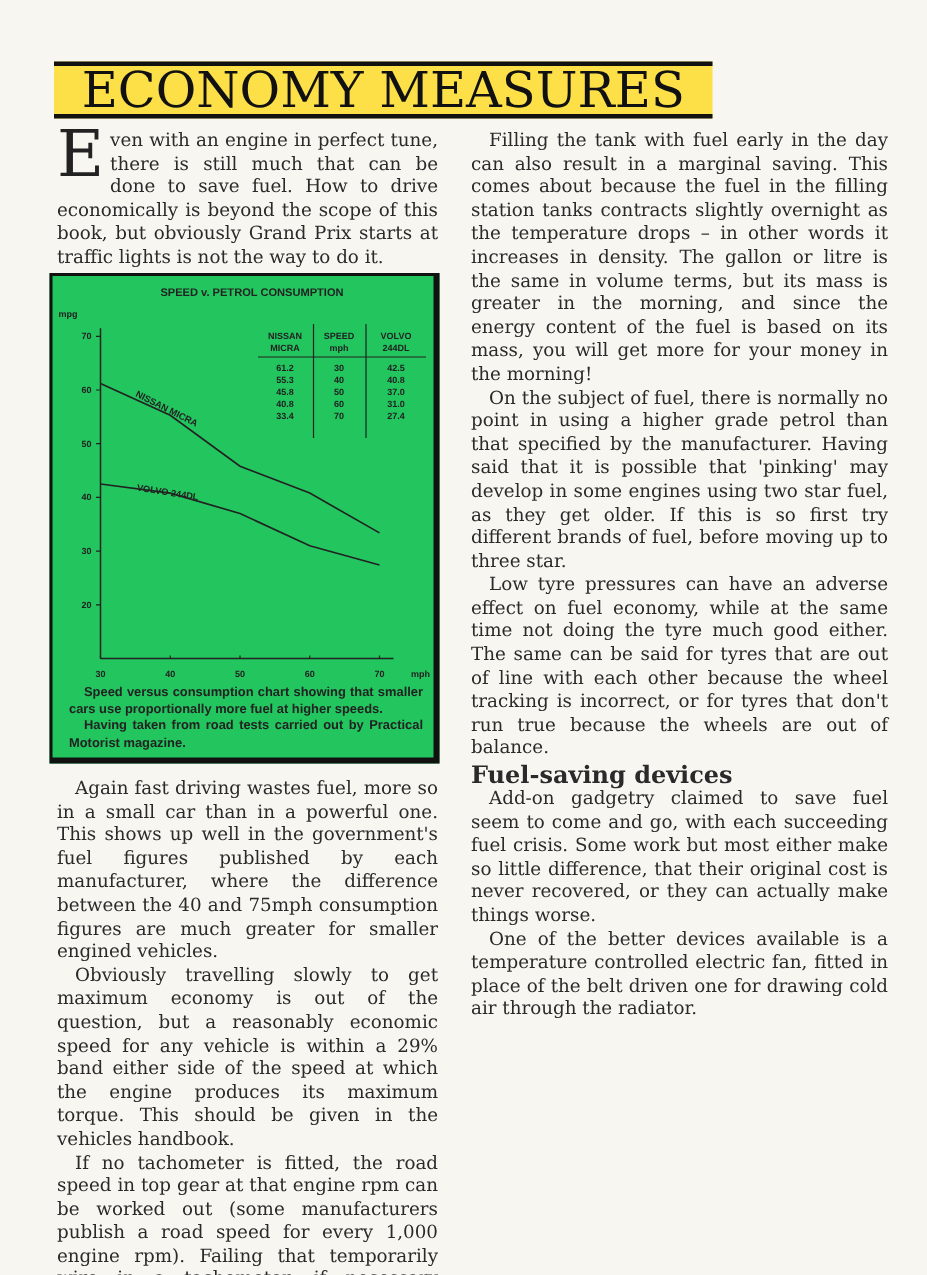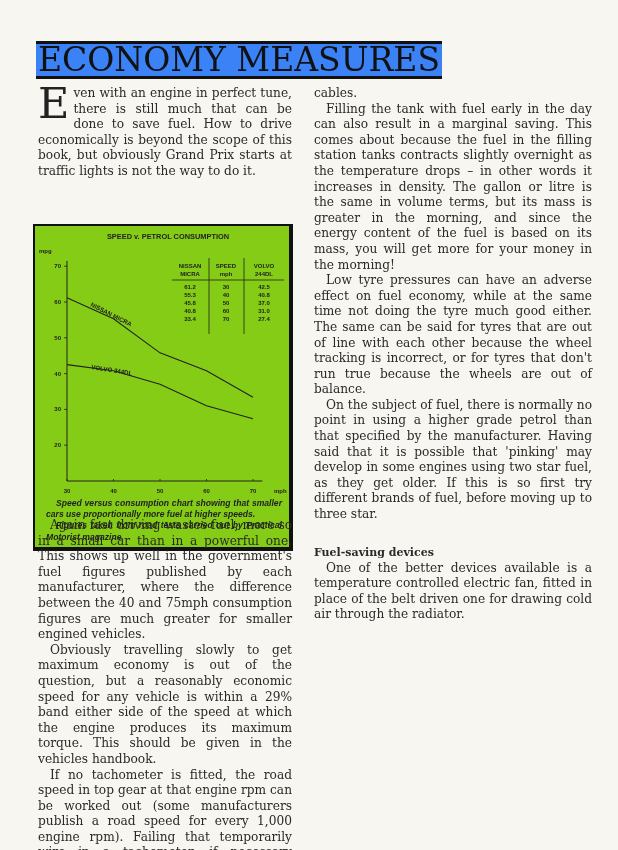--- a/index.html
+++ b/index.html
@@ -1,34 +1,34 @@
 <!DOCTYPE html>
 <html><head>
 <meta charset="utf-8">
 <style>
   html, body { margin:0; padding:0; }
   body { width:618px; height:850px; background:#f7f6f1; position:relative; overflow:hidden;
          font-family:"DejaVu Serif","Liberation Serif",serif; color:#2a2a2a; }
-  .title-bar { position:absolute; left:36px; top:41px; width:406px; height:38px;
-               background:#3b82f6; border-top:3px solid #111; border-bottom:3px solid #111; box-sizing:border-box; }
+  .title-bar { position:absolute; left:36px; top:41px; width:439px; height:38px;
+               background:#fde047; border-top:3px solid #111; border-bottom:3px solid #111; box-sizing:border-box; }
   .title-bar h1 { margin:0; text-align:center; font-family:"DejaVu Serif","Liberation Serif",serif;
                   font-weight:normal; font-size:33px; line-height:32px; letter-spacing:0px; color:#111; }
   .col { position:absolute; font-size:12.2px; line-height:15.6px; text-align:justify; }
   .col p { margin:0; text-indent:12px; }
   .col p.noind { text-indent:0; }
   #left-top { left:38px; top:86px; width:254px; }
   #left-bottom { left:38px; top:518px; width:254px; }
   #right { left:314px; top:86px; width:278px; }
   .dropcap { float:left; font-size:43px; line-height:32px; margin:1px 4px 0 0; color:#222; }
-  .subhead { font-family:"DejaVu Serif",serif; font-weight:bold; font-size:11px; margin-top:22px; line-height:16px; }
+  .subhead { font-family:"DejaVu Serif",serif; font-weight:bold; font-size:16px; margin-top:2px; line-height:16px; }
   .chart-box { position:absolute; left:33px; top:182px; width:260px; height:327px;
-               border:2px solid #111; border-right-width:4px; border-bottom-width:4px; box-sizing:border-box; background:#84cc16;margin-top:42px; }
+               border:2px solid #111; border-right-width:4px; border-bottom-width:4px; box-sizing:border-box; background:#22c55e; }
   svg text { font-family:"Liberation Sans","DejaVu Sans",sans-serif; fill:#222; }
   .caption { position:absolute; left:46px; top:456px; width:236px; font-family:"Liberation Sans",sans-serif;
-             font-weight:bold; font-size:8.6px; line-height:11.2px; text-align:justify; color:#222;font-style:italic; }
+             font-weight:bold; font-size:8.6px; line-height:11.2px; text-align:justify; color:#222; }
   .caption p { margin:0; text-indent:10px; }
   .page-num { position:absolute; left:296px; top:856px; font-family:"Liberation Sans","DejaVu Sans",sans-serif; font-size:12px; color:#222; }
 </style>
 </head>
 <body>
 
 <div class="title-bar">
   <h1>ECONOMY MEASURES</h1>
 </div>
 
@@ -107,32 +107,32 @@
         <text x="188" y="269" text-anchor="middle" font-size="6" font-weight="bold">40.8</text>
         <text x="224" y="269" text-anchor="middle" font-size="6" font-weight="bold">60</text>
         <text x="262" y="269" text-anchor="middle" font-size="6" font-weight="bold">31.0</text>
         <text x="188" y="277" text-anchor="middle" font-size="6" font-weight="bold">33.4</text>
         <text x="224" y="277" text-anchor="middle" font-size="6" font-weight="bold">70</text>
         <text x="262" y="277" text-anchor="middle" font-size="6" font-weight="bold">27.4</text>
       </g>
   </svg>
   <div class="caption" style="left:11px; top:272px;">
     <p>Speed versus consumption chart showing that smaller cars use proportionally more fuel at higher speeds.</p>
-    <p>Figures taken from road tests carried out by Practical Motorist magazine.</p>
+    <p>Having taken from road tests carried out by Practical Motorist magazine.</p>
   </div>
 </div>
 
 <div class="col" id="left-bottom">
   <p>Again fast driving wastes fuel, more so in a small car than in a powerful one. This shows up well in the government's fuel figures published by each manufacturer, where the difference between the 40 and 75mph consumption figures are much greater for smaller engined vehicles.</p>
   <p>Obviously travelling slowly to get maximum economy is out of the question, but a reasonably economic speed for any vehicle is within a 29% band either side of the speed at which the engine produces its maximum torque. This should be given in the vehicles handbook.</p>
   <p>If no tachometer is fitted, the road speed in top gear at that engine rpm can be worked out (some manufacturers publish a road speed for every 1,000 engine rpm). Failing that temporarily wire in a tachometer, if necessary extending the</p>
 </div>
 
 <div class="col" id="right">
-  <p class="noind">cables.</p>
   <p>Filling the tank with fuel early in the day can also result in a marginal saving. This comes about because the fuel in the filling station tanks contracts slightly overnight as the temperature drops – in other words it increases in density. The gallon or litre is the same in volume terms, but its mass is greater in the morning, and since the energy content of the fuel is based on its mass, you will get more for your money in the morning!</p>
+  <p>On the subject of fuel, there is normally no point in using a higher grade petrol than that specified by the manufacturer. Having said that it is possible that 'pinking' may develop in some engines using two star fuel, as they get older. If this is so first try different brands of fuel, before moving up to three star.</p>
   <p>Low tyre pressures can have an adverse effect on fuel economy, while at the same time not doing the tyre much good either. The same can be said for tyres that are out of line with each other because the wheel tracking is incorrect, or for tyres that don't run true because the wheels are out of balance.</p>
-  <p>On the subject of fuel, there is normally no point in using a higher grade petrol than that specified by the manufacturer. Having said that it is possible that 'pinking' may develop in some engines using two star fuel, as they get older. If this is so first try different brands of fuel, before moving up to three star.</p>
   <div class="subhead">Fuel-saving devices</div>
+  <p>Add-on gadgetry claimed to save fuel seem to come and go, with each succeeding fuel crisis. Some work but most either make so little difference, that their original cost is never recovered, or they can actually make things worse.</p>
   <p>One of the better devices available is a temperature controlled electric fan, fitted in place of the belt driven one for drawing cold air through the radiator.</p>
 </div>
 
 <div class="page-num">36</div>
 
 </body></html>

